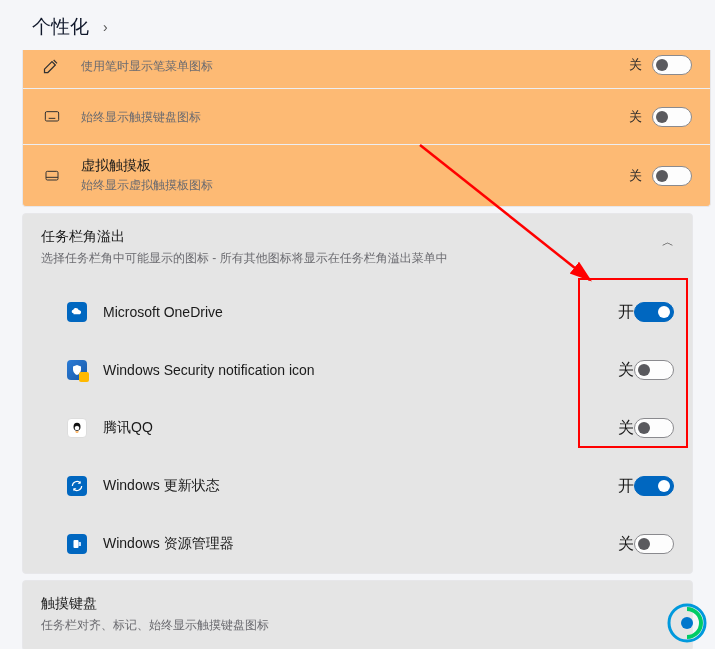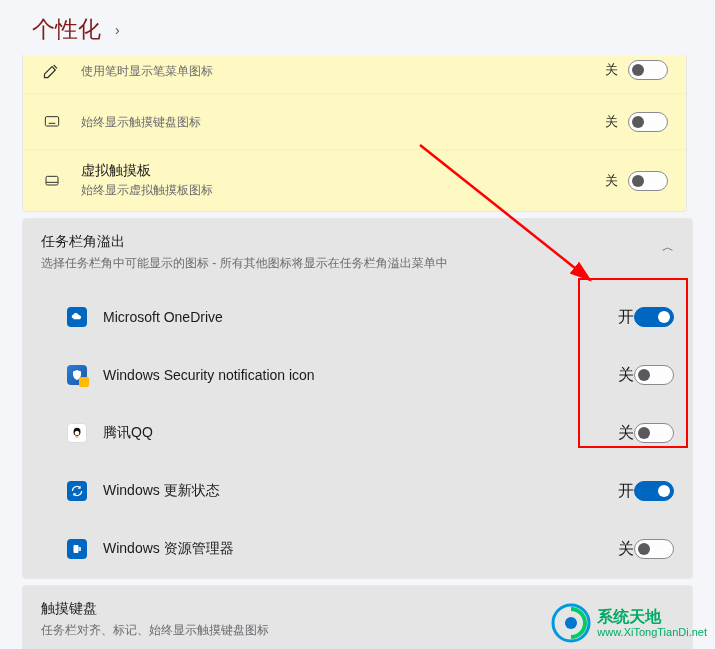--- a/index.html
+++ b/index.html
@@ -12,21 +12,21 @@
     position: relative;
     color: #1a1a1a;
   }
   .breadcrumb {
     display: flex;
     align-items: center;
     gap: 14px;
     padding: 14px 20px 10px 32px;
     font-size: 15px;
   }
-  .breadcrumb .parent { color: #7f1d1d; font-size: 23px; font-weight: 400; }
+  .breadcrumb .parent { color: #0f172a; font-size: 19px; font-weight: 400; }
   .breadcrumb .chev { color: #555; font-size: 14px; }
   .breadcrumb .current { color: #111; font-size: 26px; font-weight: 600; }
   .row {
     display: flex;
     align-items: center;
     padding: 12px 18px;
     border-bottom: 1px solid #eceef2;
     min-height: 56px;
   }
   .row:last-child { border-bottom: none; }
@@ -120,22 +120,22 @@
   .watermark .logo {
     width: 40px; height: 40px;
     display:flex;align-items:center;justify-content:center;
   }
   .watermark .wt { display:flex; flex-direction:column; line-height:1.2; }
   .watermark .zh { font-size:16px; font-weight:700; color:#0a6; }
   .watermark .site { font-size:11px; color:#0a6; }
 
   
   .partial-top {
-    margin: 0 28px 0 22px;
-    background: #fef9c3;
+    margin: 0 4px 0 22px;
+    background: #fdba74;
     border: 1px solid #e7e7ea;
     border-top: none;
     border-radius: 0 0 4px 4px;
     overflow: hidden;
   }
   .partial-top .row:first-child { padding-top: 4px; min-height: 36px; }
 
   
   .icon-pen svg, .icon-kb svg, .icon-tp svg { stroke:#323232; fill:none; stroke-width:1.5; }
   .blue-box { background:#0067c0; }
@@ -314,17 +314,13 @@
 </svg>
 
 <div class="watermark">
   <div class="logo">
     <svg viewBox="0 0 40 40" width="40" height="40">
       <circle cx="20" cy="20" r="18" fill="none" stroke="#0099dd" stroke-width="3"></circle>
       <path d="M20 6 a14 14 0 0 1 0 28" fill="none" stroke="#00cc66" stroke-width="4"></path>
       <circle cx="20" cy="20" r="6" fill="#0077cc"></circle>
     </svg>
   </div>
-  <div class="wt">
-    <span class="zh">系统天地</span>
-    <span class="site">www.XiTongTianDi.net</span>
-  </div>
 </div>
 
 </body></html>

